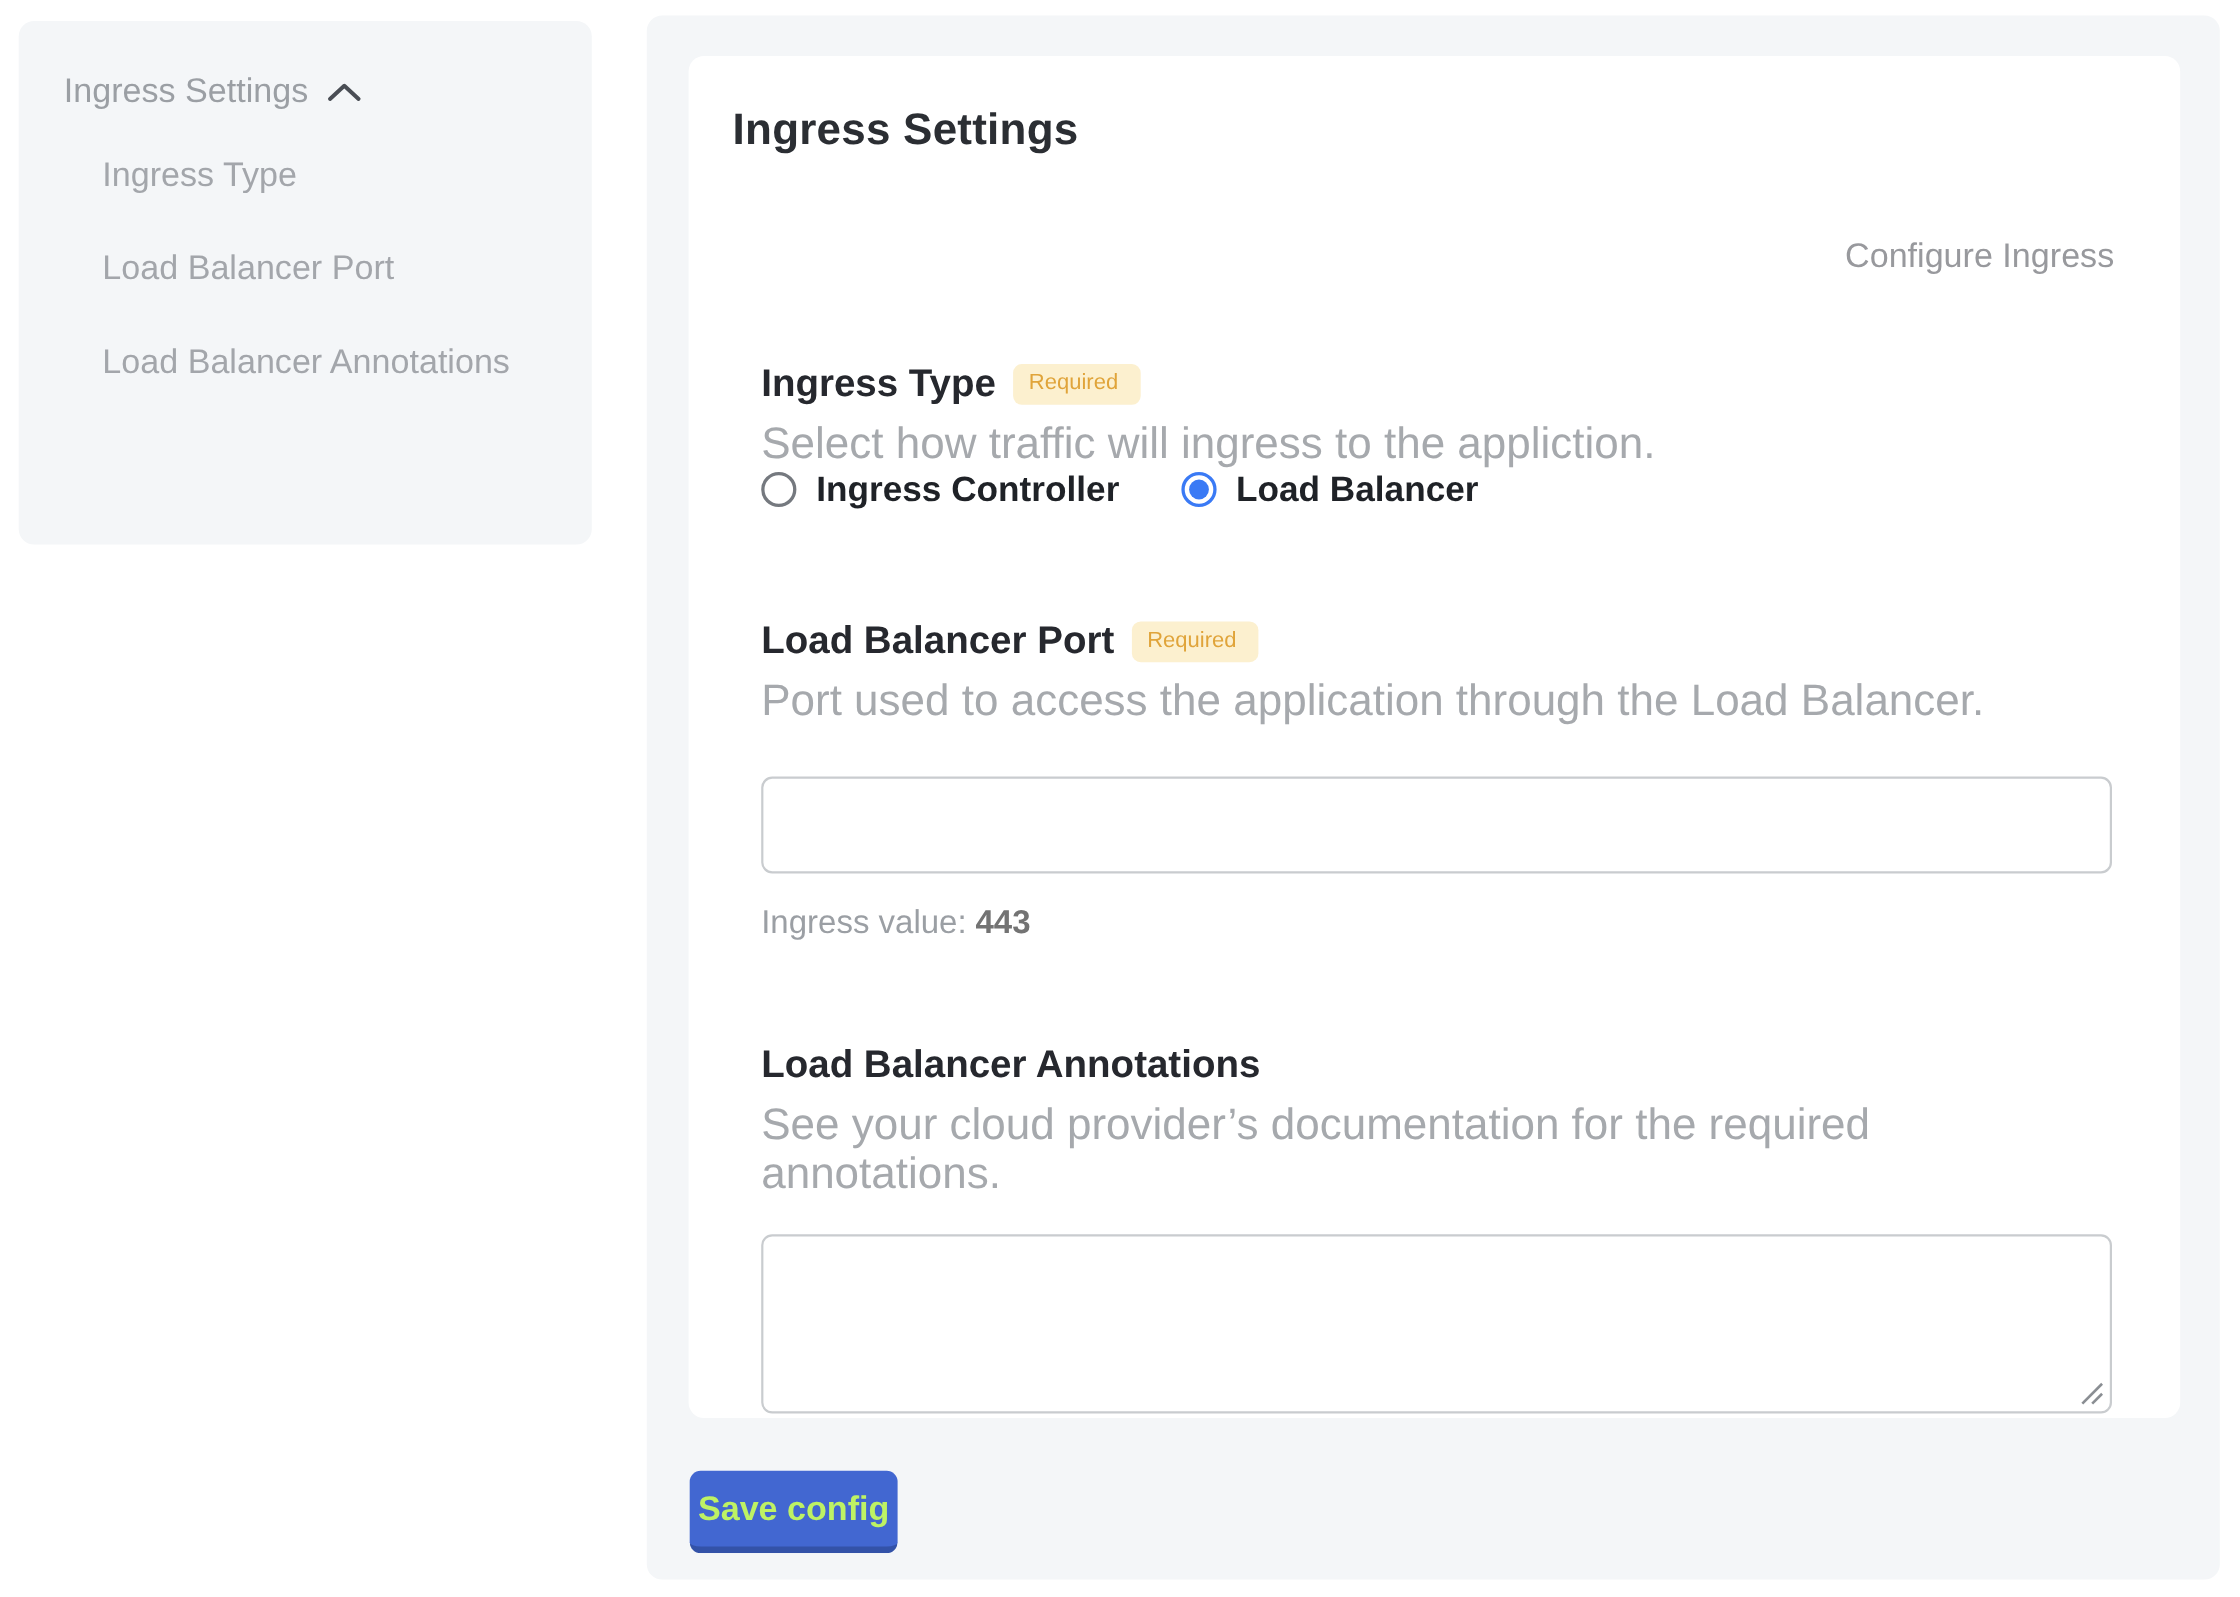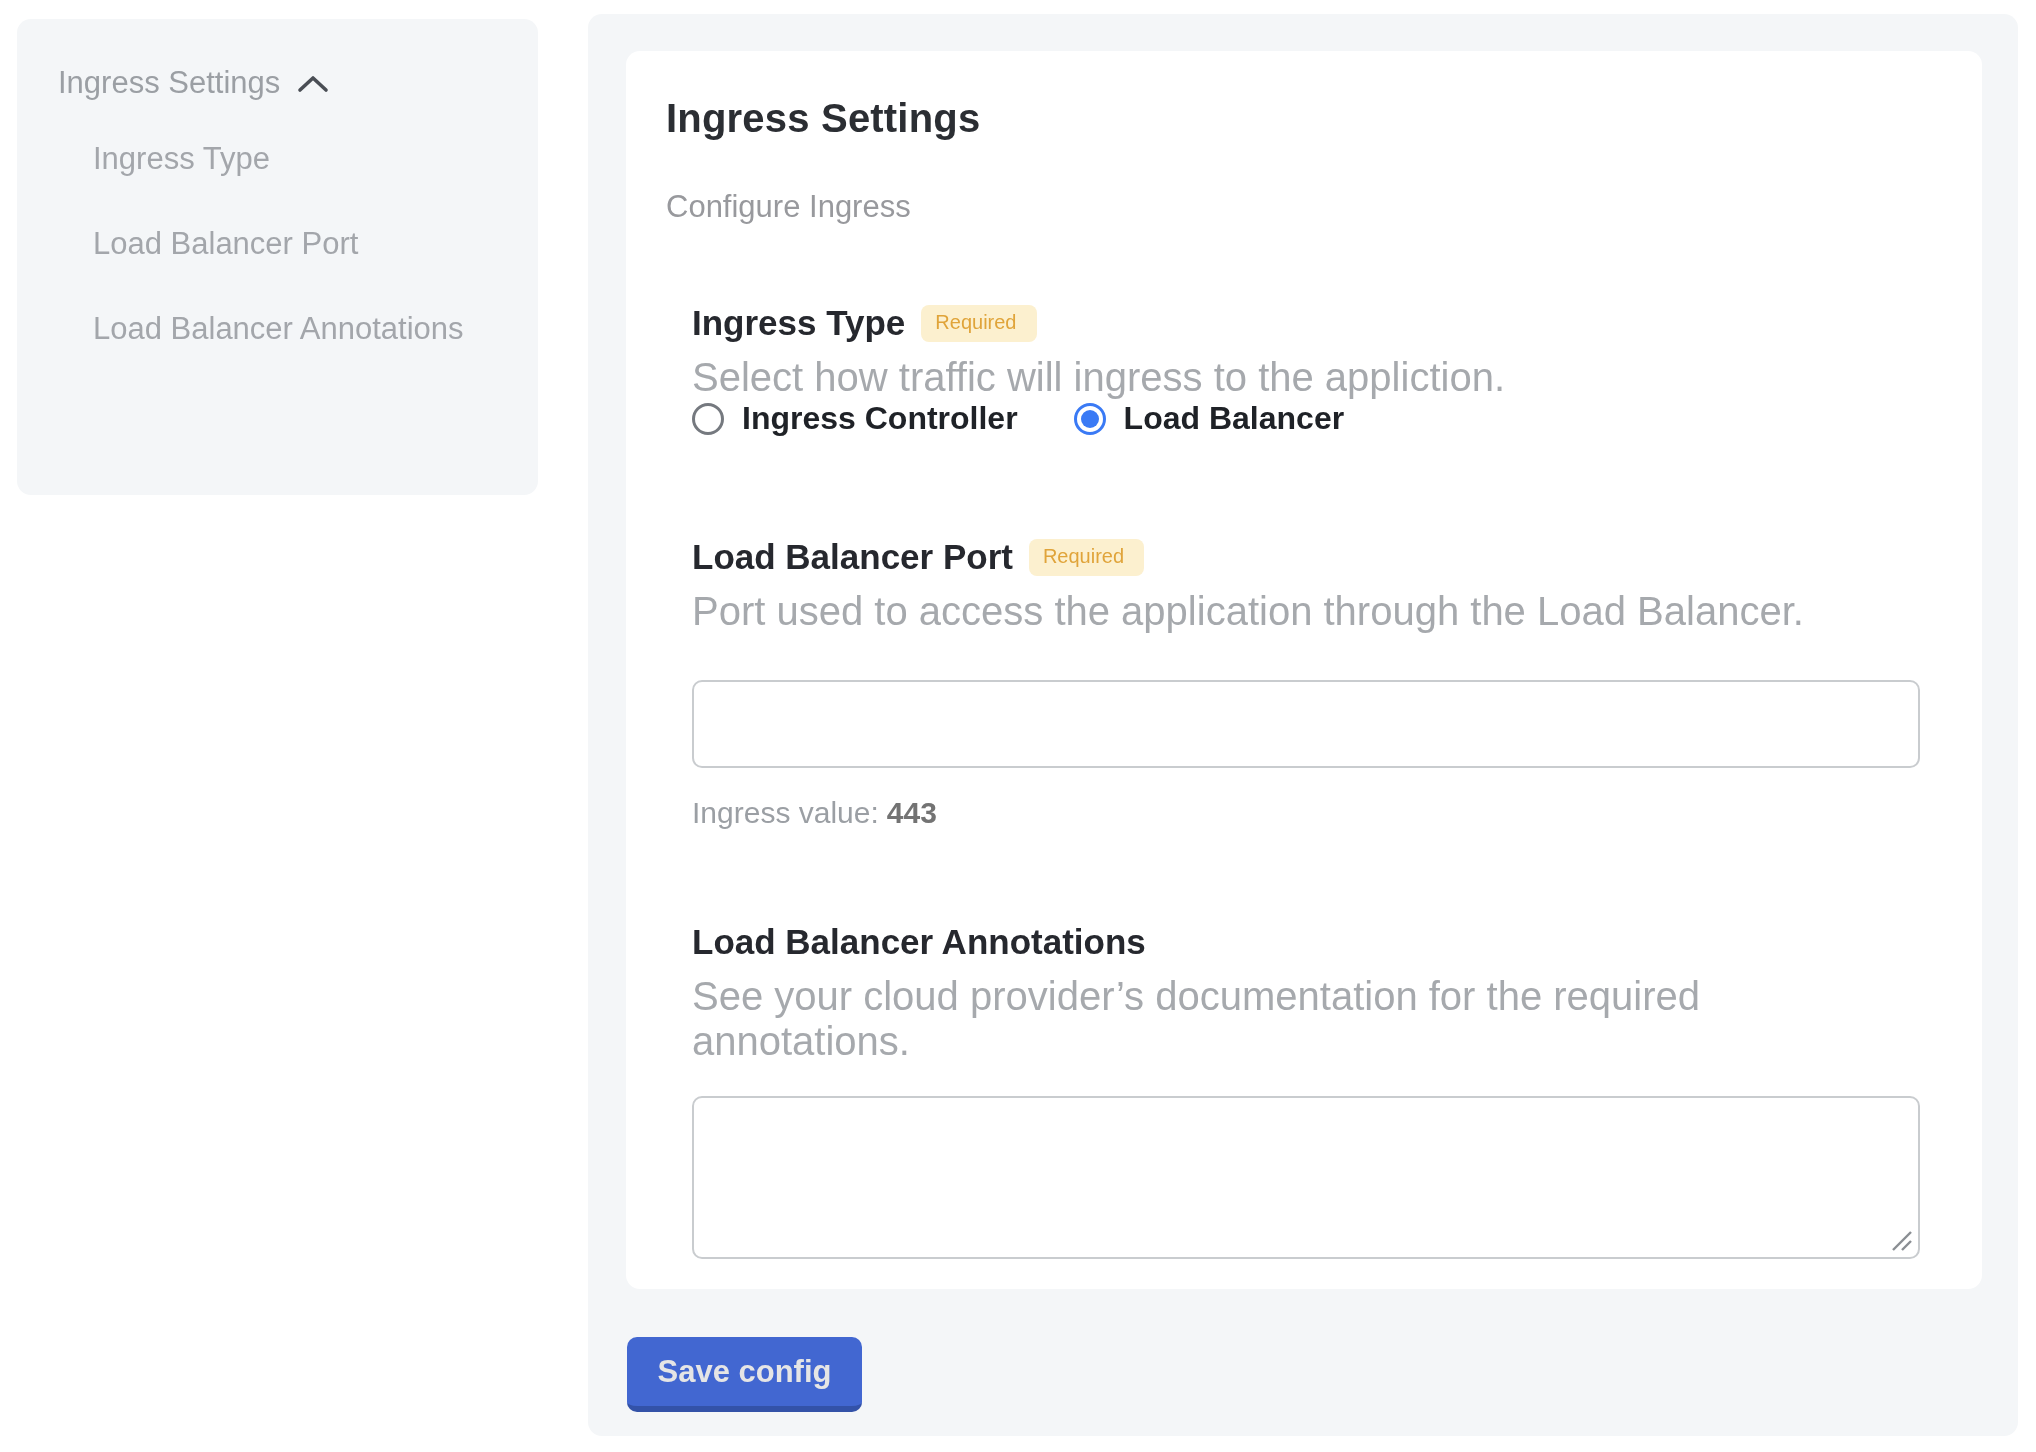--- a/index.html
+++ b/index.html
@@ -64,23 +64,24 @@
     border-radius: 14px;
     padding: 45px 60px 0 40px;
   }
   .form-title {
     font-size: 40px;
     font-weight: bold;
     color: #2b2e33;
     letter-spacing: 0.2px;
   }
   .form-subtitle {
-    margin-top: 48px;
+    margin-top: 74px;
     font-size: 31px;
     color: #98999d;
+    text-align: right;
   }
   .sections {
     padding-left: 26px;
   }
   .section { margin-top: 0; }
   .section-1 { margin-top: 78px; }
   .section-2 { margin-top: 100px; }
   .section-3 { margin-top: 92px; }
 
   .section-heading-row {
@@ -188,26 +189,26 @@
     position: absolute;
     right: 7px; bottom: 7px;
     width: 24px; height: 24px;
     pointer-events: none;
   }
 
   
   .save-button {
     position: absolute;
     left: 39px; top: 1323px;
-    width: 235px; height: 75px;
+    width: 189px; height: 75px;
     background: #4267d1;
     border: none;
     border-bottom: 6px solid #3352a8;
     border-radius: 10px;
-    color: #e5e5e5;
+    color: #bef264;
     font-size: 31px;
     font-weight: bold;
     font-family: "Liberation Sans", sans-serif;
     cursor: pointer;
   }
 </style>
 </head>
 <body>
 
 <nav class="sidebar-card">

